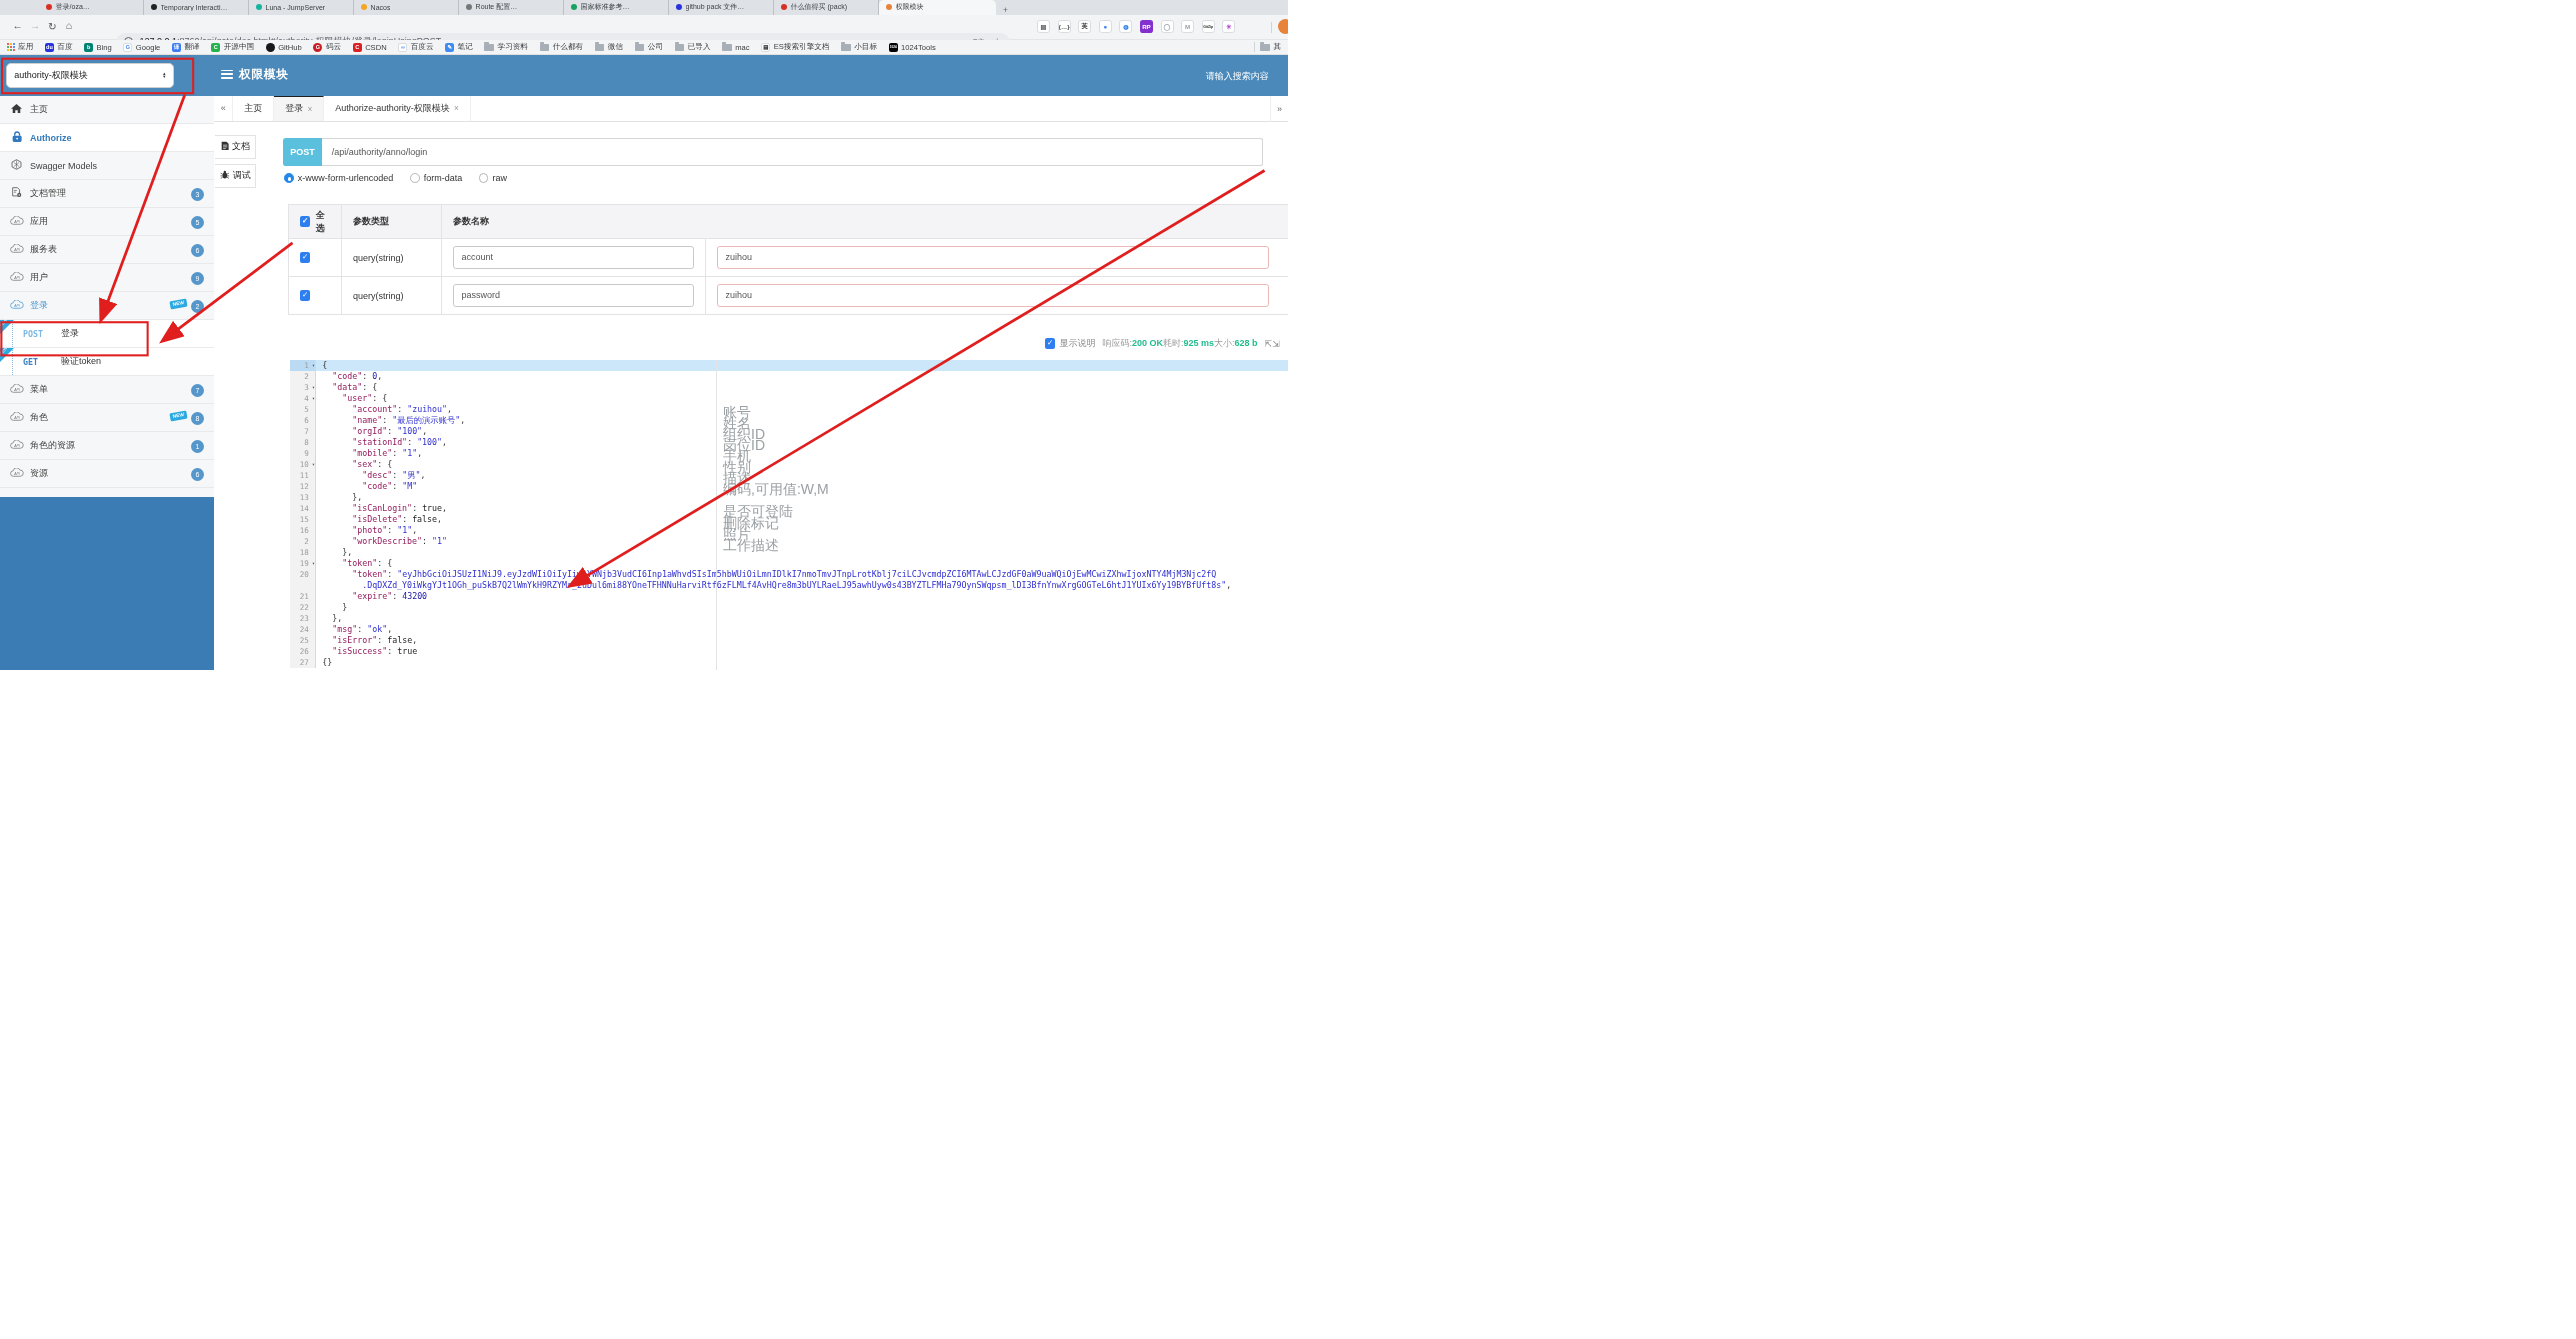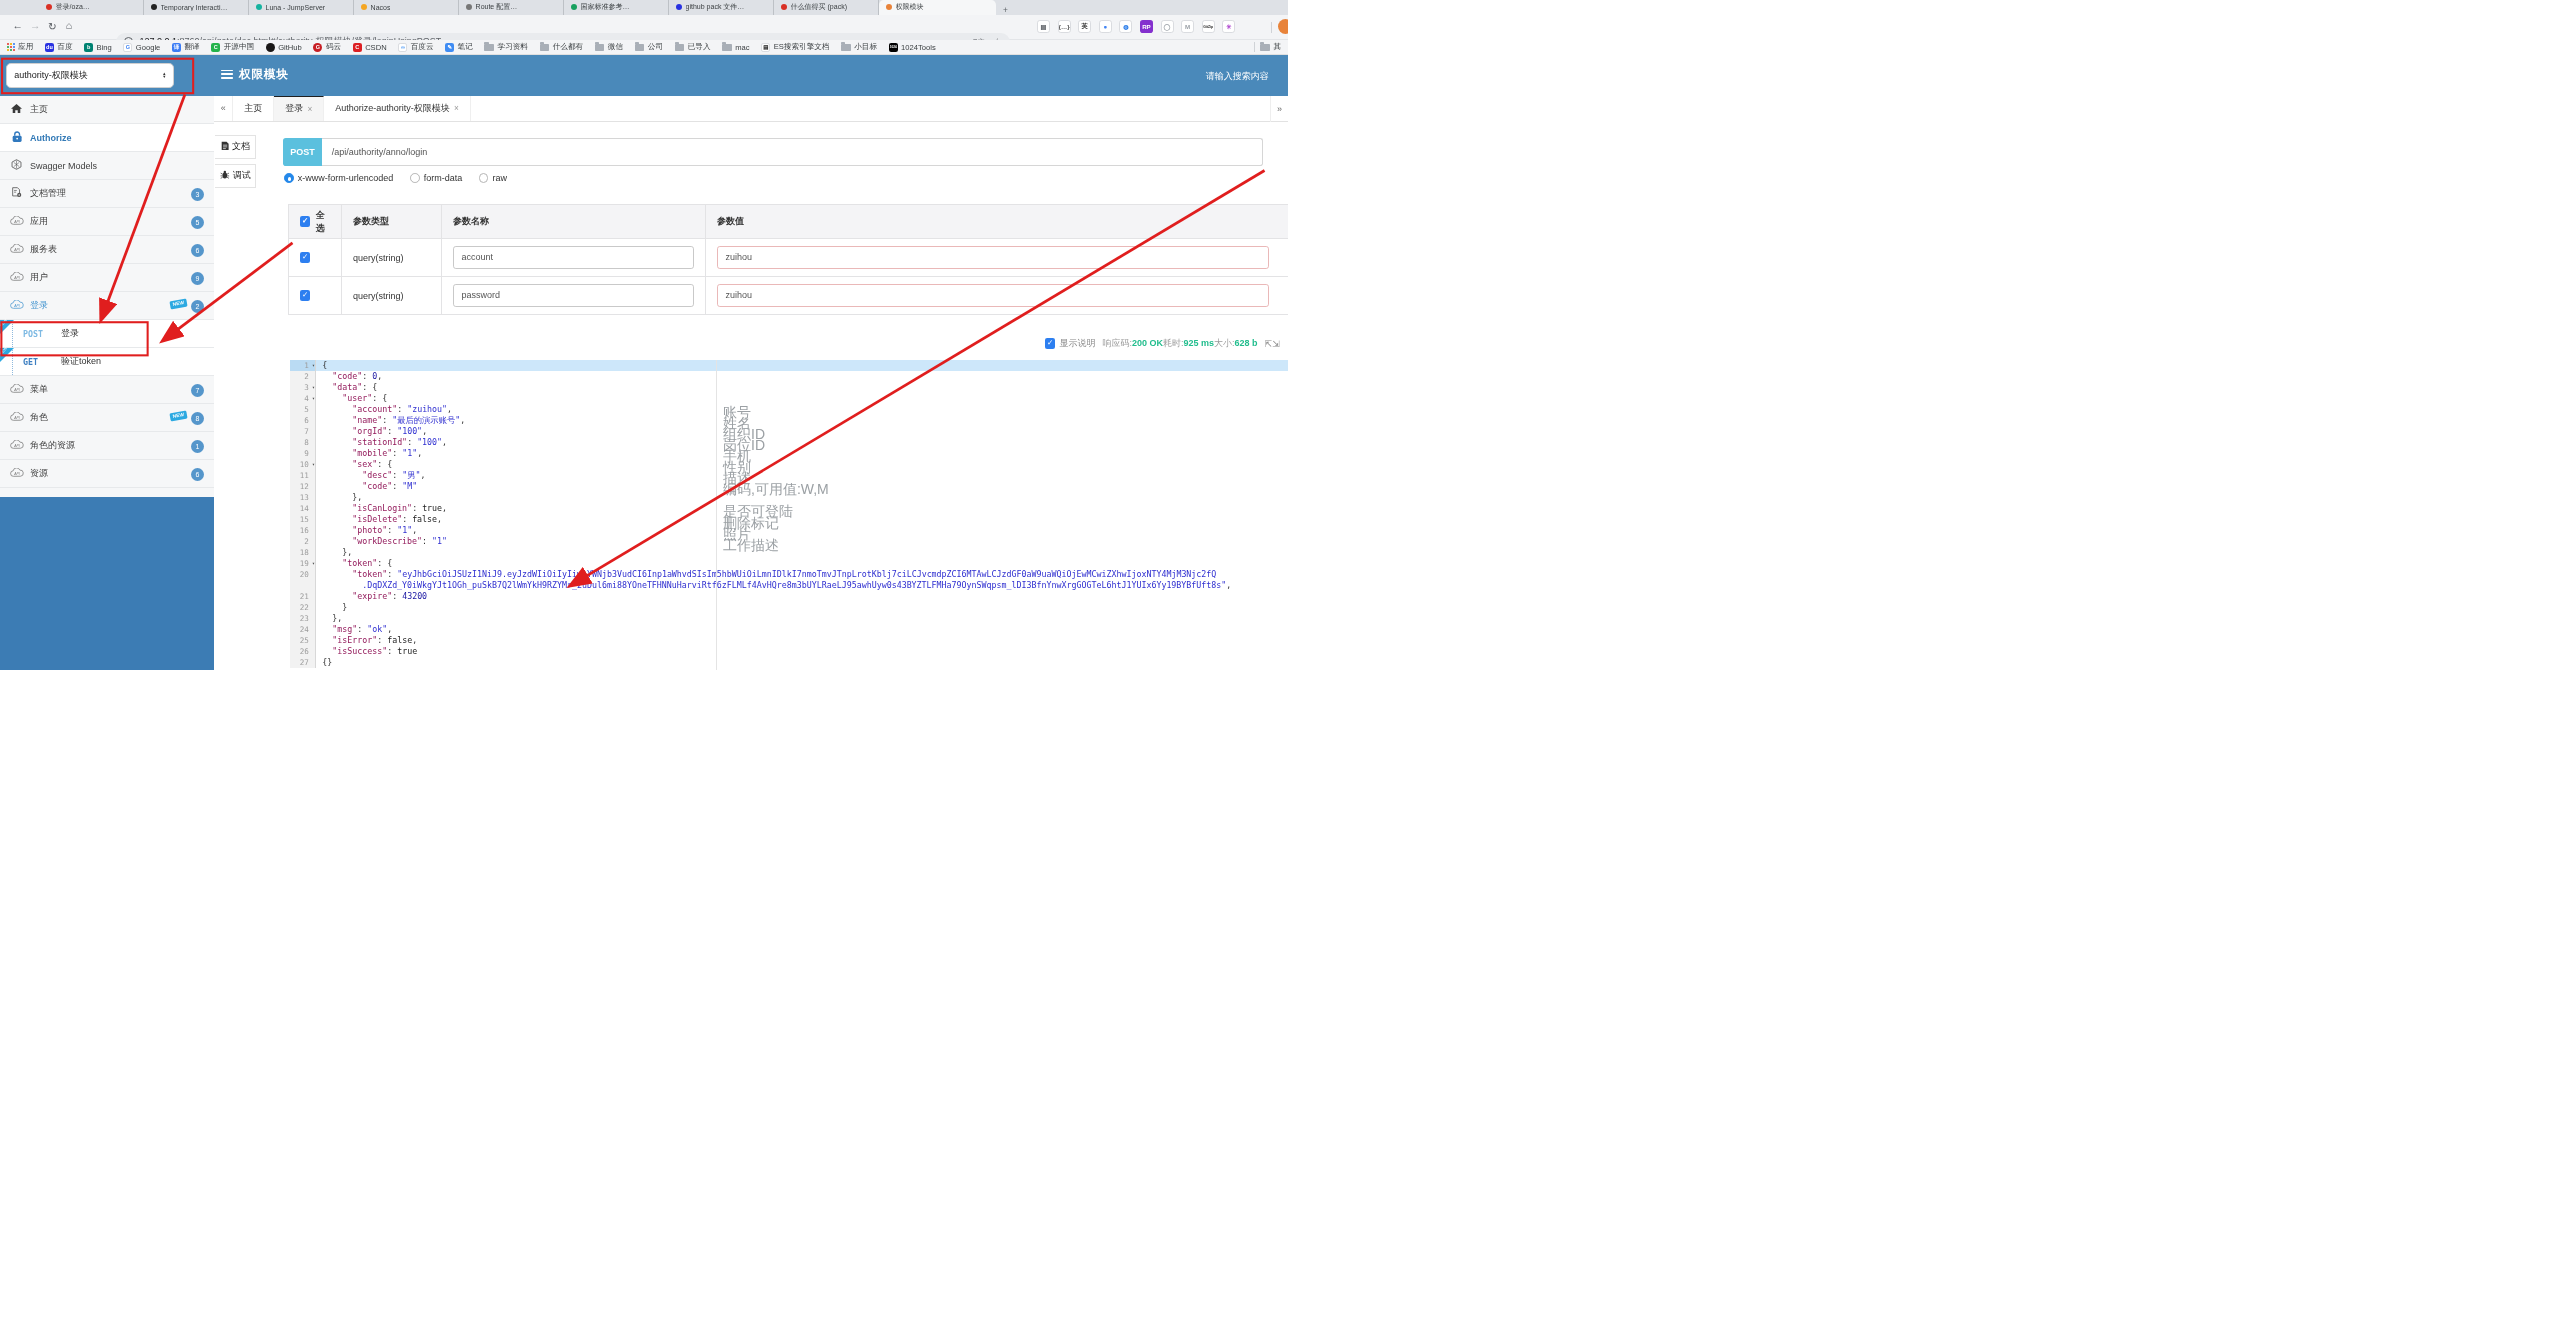--- a/index.html
+++ b/index.html
@@ -522,21 +522,20 @@
       </div>
 
     <div id="ptable">
         <div class="prow head">
           <div class="pcell c1">
             <span class="cb">✓</span>
             <span>全选</span>
           </div>
           <div class="pcell c2">参数类型</div>
           <div class="pcell c3">参数名称</div>
-          <div class="pcell c4">参数值</div>
         </div>
         <div class="prow">
           <div class="pcell c1">
             <span class="cb">✓</span>
           </div>
           <div class="pcell c2">query(string)</div>
           <div class="pcell c3">
             <div class="pinput">account</div>
           </div>
           <div class="pcell c4">

